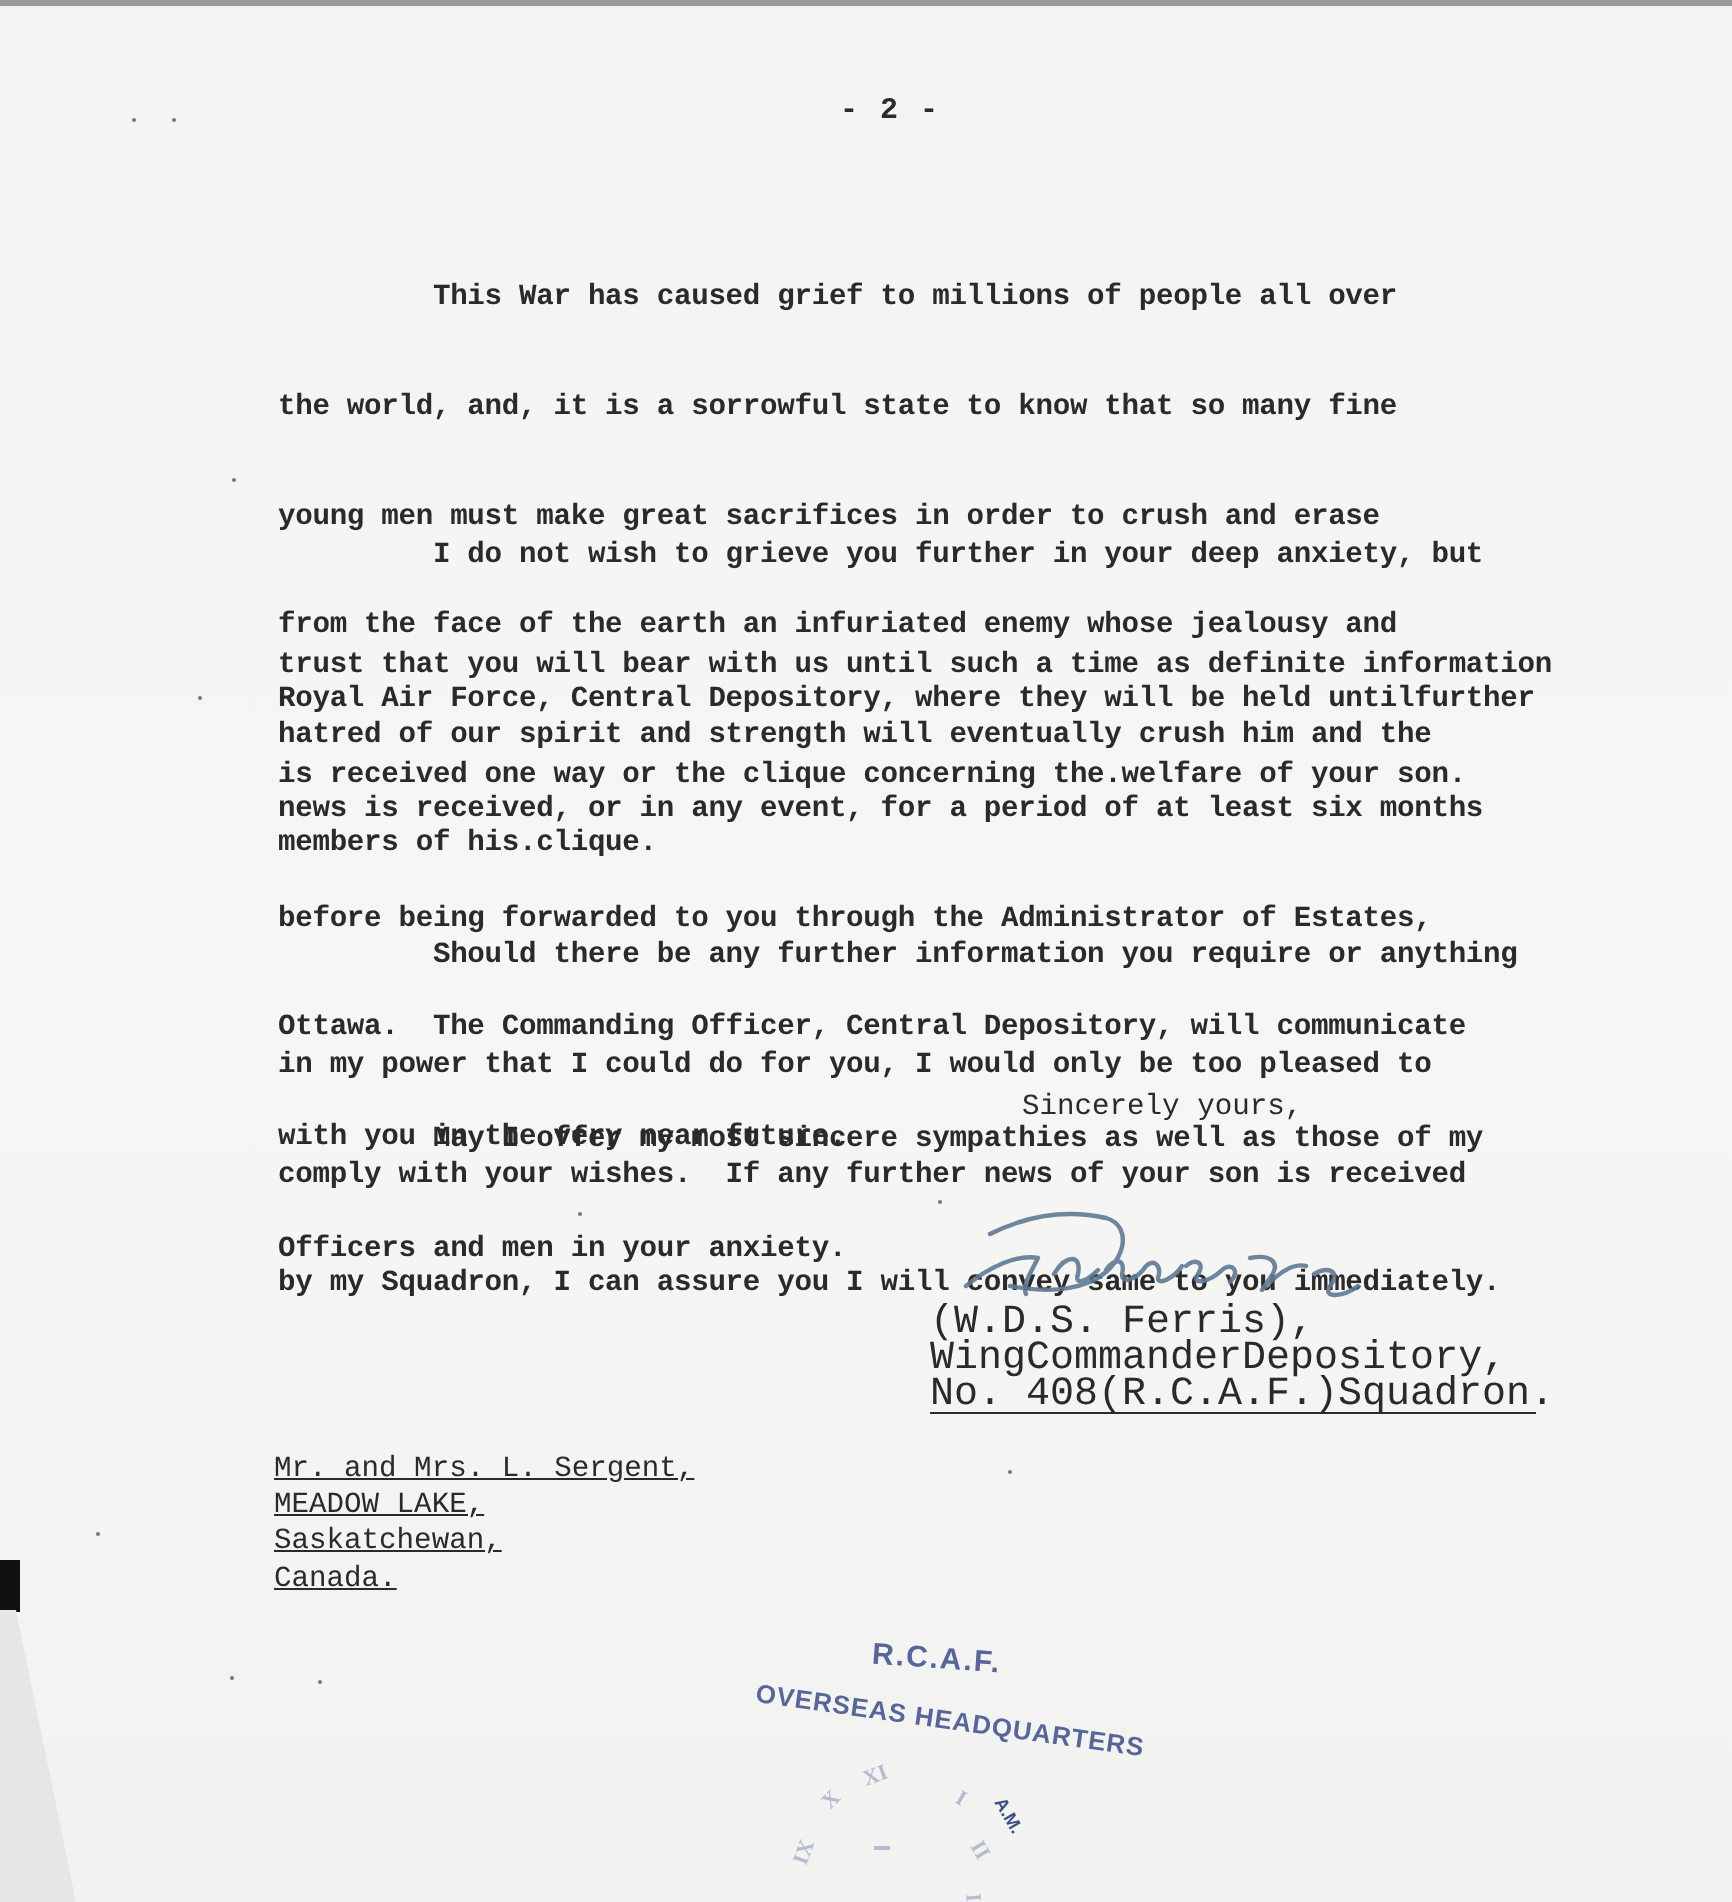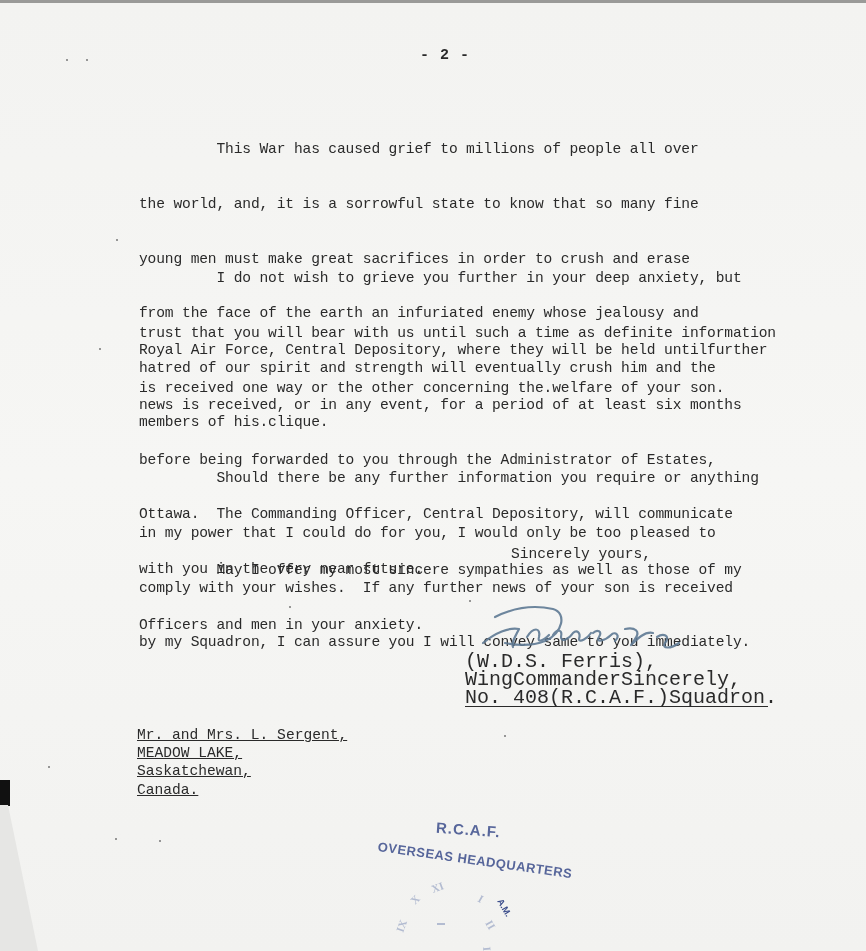--- a/index.html
+++ b/index.html
@@ -22,21 +22,21 @@
     background: #e6e6e4;
     clip-path: polygon(0 0, 8px 0, 38px 146px, 0 146px);
     border-right: 1px solid #c8c8c6;
   }
   .page-number {
     position: absolute; left: 420px; top: 44px; width: 50px; text-align: center;
     font-size: 15px; font-weight: bold; letter-spacing: 1px;
   }
   .para {
     position: absolute; left: 139px; font-size: 14.6px; line-height: 18.2px;
-    white-space: pre; letter-spacing: -0.15px;
+    white-space: pre; letter-spacing: -0.15px; font-weight: bold;
   }
   .para .line { display: block; height: 18.2px; }
   .closing { position: absolute; left: 511px; top: 543px; font-size: 14.6px; white-space: pre; }
   .signature { position: absolute; left: 475px; top: 600px; width: 240px; height: 55px; }
   .sig-block { position: absolute; left: 465px; top: 650px; font-size: 20px; line-height: 18.2px; }
   .sig-line { display: flex; justify-content: flex-start; width: 303px; white-space: pre; height: 18.2px; }
   .sig-line.first { justify-content: flex-start; }
   .sig-line.underlined { border-bottom: 1px solid #2a2a2a; height: 17px; }
   .address { position: absolute; left: 137px; top: 723px; font-size: 14.6px; line-height: 18.2px; }
   .address div { white-space: pre; height: 18.2px; text-decoration: underline; }
@@ -63,21 +63,21 @@
     <span class="line">the world, and, it is a sorrowful state to know that so many fine</span>
     <span class="line">young men must make great sacrifices in order to crush and erase</span>
     <span class="line">from the face of the earth an infuriated enemy whose jealousy and</span>
     <span class="line">hatred of our spirit and strength will eventually crush him and the</span>
     <span class="line">members of his.clique.</span>
   </div>
 
   <div class="para" style="top:230px">
     <span class="line">         I do not wish to grieve you further in your deep anxiety, but</span>
     <span class="line">trust that you will bear with us until such a time as definite information</span>
-    <span class="line">is received one way or the other concerning the.welfare of your son.</span>
+    <span class="line">is received one way or the clique concerning the.welfare of your son.</span>
   </div>
 
   <div class="para" style="top:302px">
     <span class="line">Royal Air Force, Central Depository, where they will be held untilfurther</span>
     <span class="line">news is received, or in any event, for a period of at least six months</span>
     <span class="line">before being forwarded to you through the Administrator of Estates,</span>
     <span class="line">Ottawa.  The Commanding Officer, Central Depository, will communicate</span>
     <span class="line">with you in the very near future.</span>
   </div>
 
@@ -105,21 +105,21 @@
       <path d="M150 26 C160 24, 166 28, 160 36 L156 42 C162 36, 170 28, 178 30"></path>
       <path d="M182 34 C188 30, 196 32, 190 40 C186 46, 196 46, 204 40"></path>
     </g>
   </svg>
 
   <div class="sig-block">
     <div class="sig-line first">(W.D.S. Ferris),</div>
     <div class="sig-line">
       <span>Wing</span>
       <span>Commander</span>
-      <span>Sincerely,</span>
+      <span>Depository,</span>
     </div>
     <div class="sig-line underlined">
       <span>No. 408</span>
       <span>(R.C.A.F.)</span>
       <span>Squadron.</span>
     </div>
   </div>
 
   <div class="address">
     <div>Mr. and Mrs. L. Sergent,</div>

